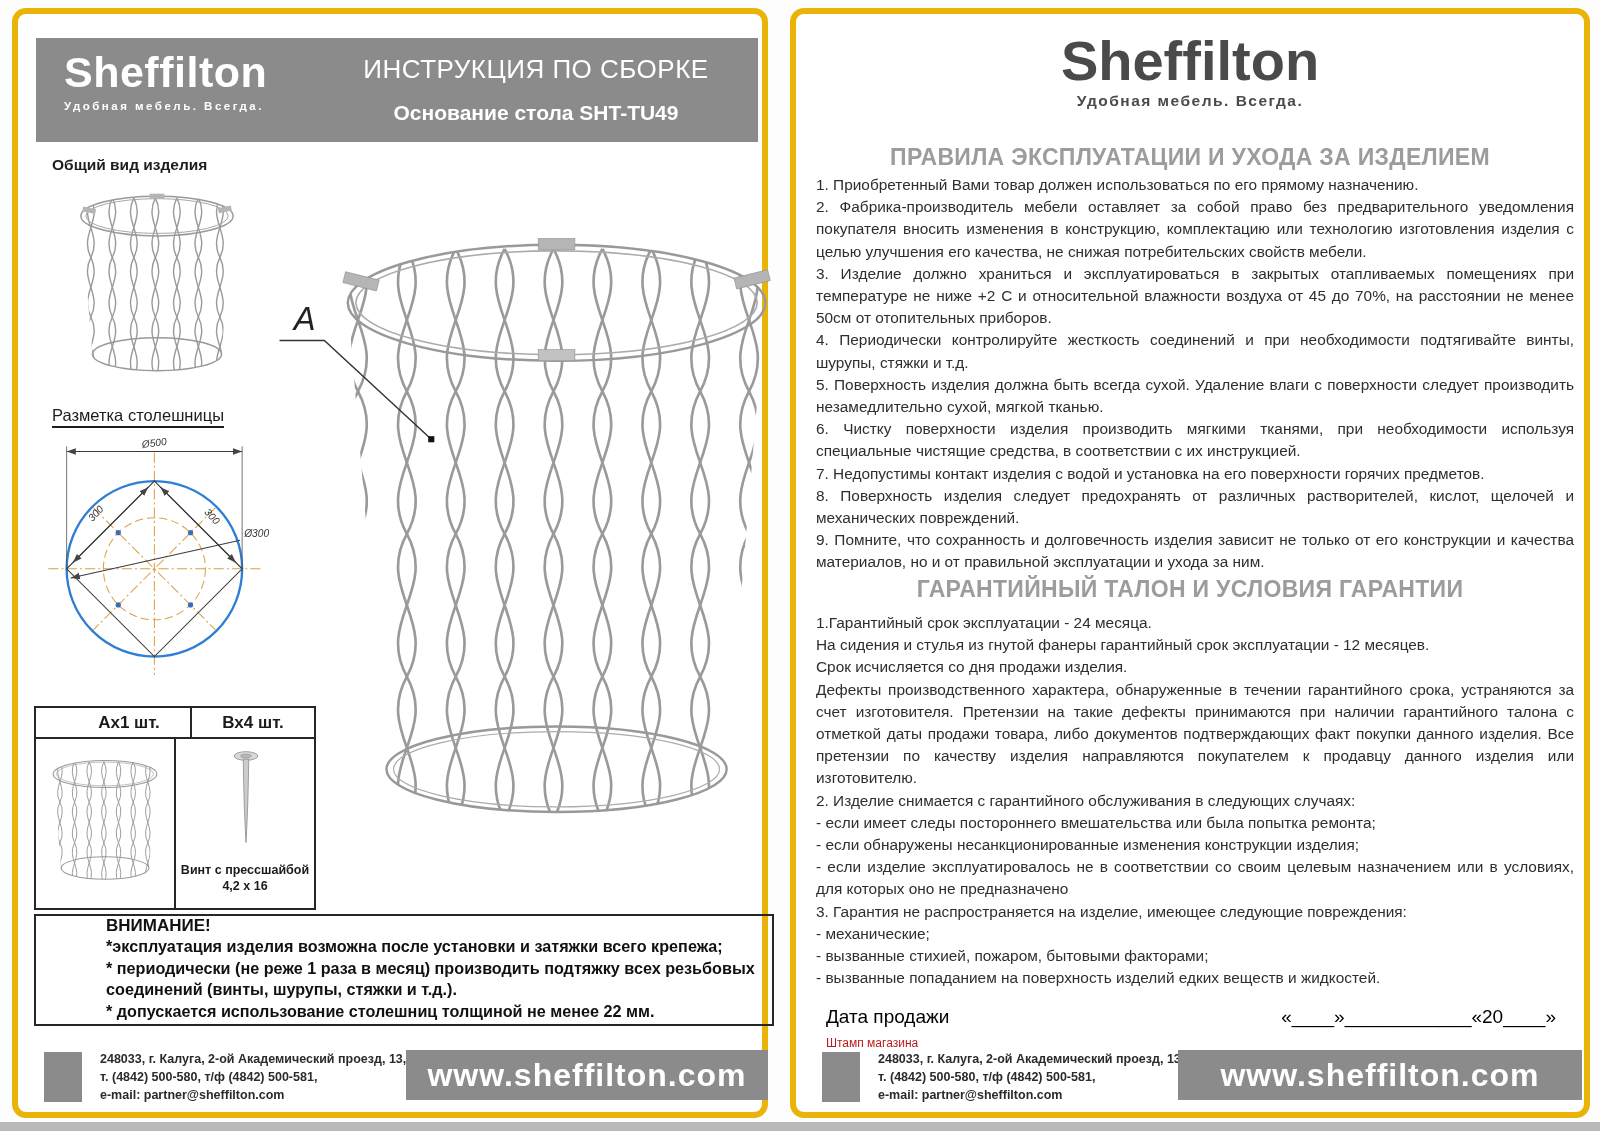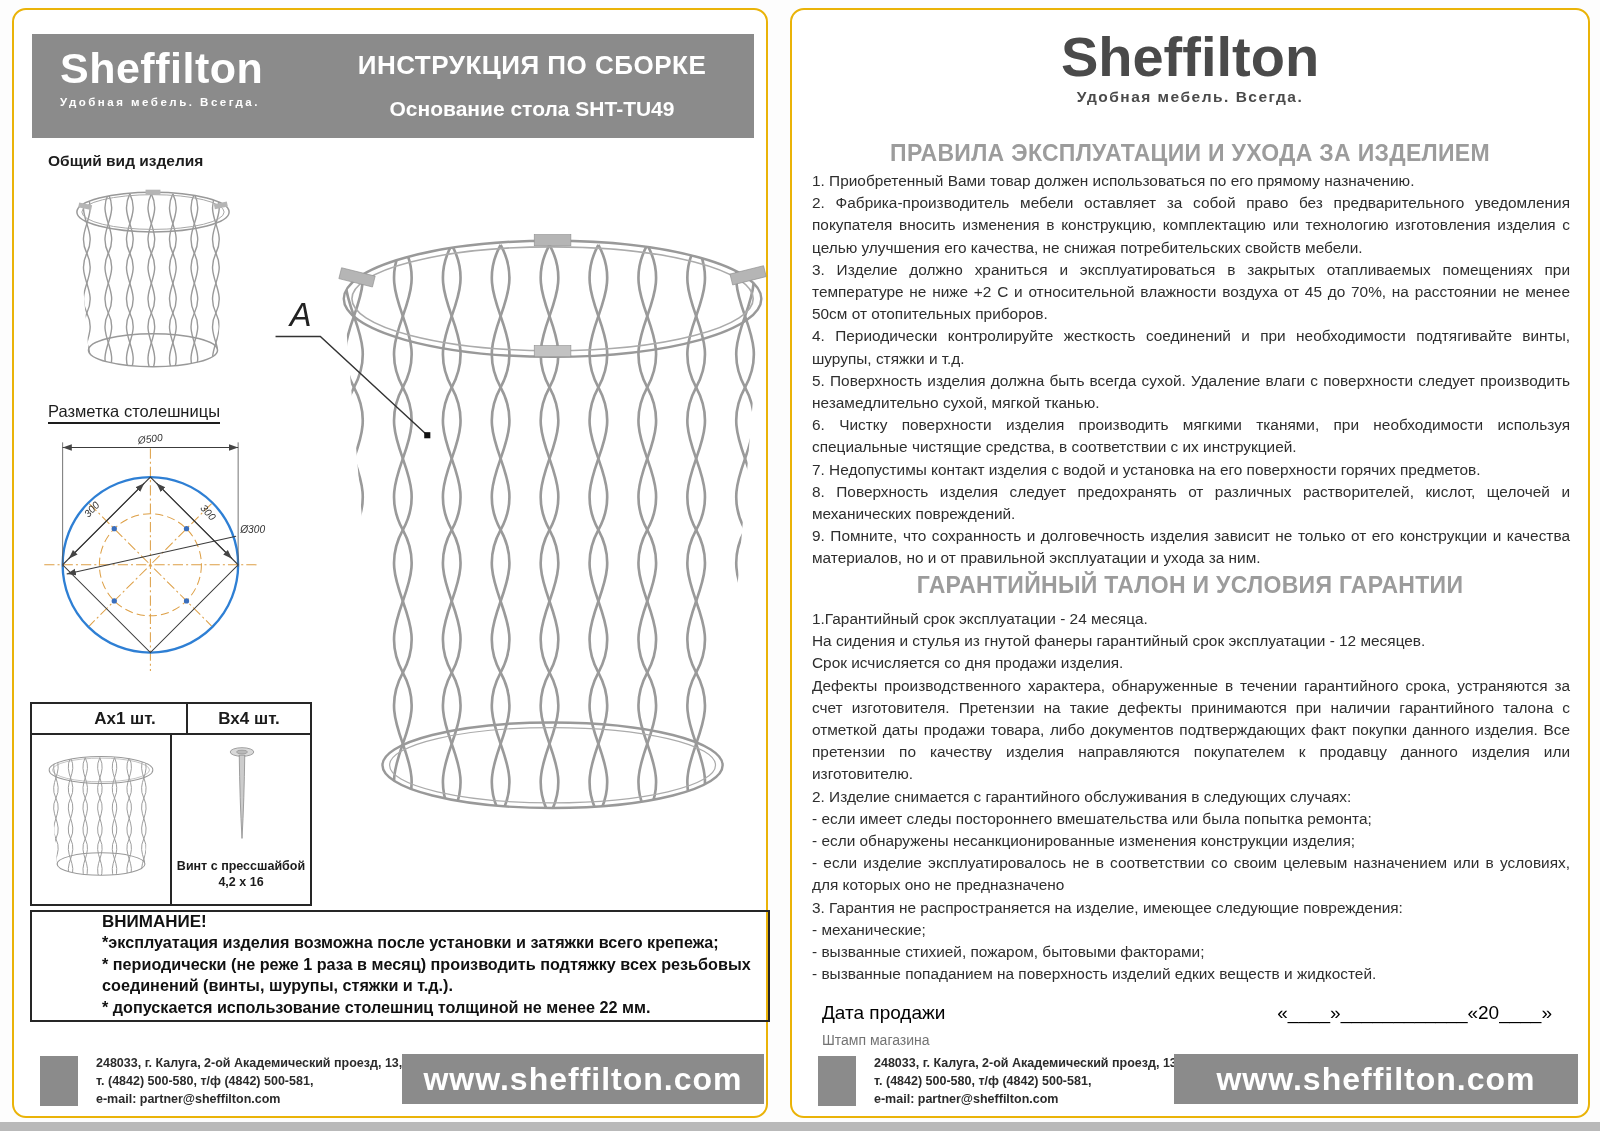--- a/index.html
+++ b/index.html
@@ -1,28 +1,28 @@
 <!DOCTYPE html>
 <html><head>
 <meta charset="utf-8">
 <style>
   * { margin:0; padding:0; box-sizing:border-box; }
   html,body { width:1600px; height:1131px; background:#fdfdfd; font-family:"Liberation Sans", sans-serif; overflow:hidden; position:relative; }
-  .page { position:absolute; top:8px; background:#fff; border:2px solid #eab308; border-radius:14px; }
+  .page { position:absolute; top:8px; background:#fff; border:6px solid #eab308; border-radius:14px; }
   #page-left  { left:12px;  width:756px; height:1110px; }
   #page-right { left:790px; width:800px; height:1110px; }
   .bottom-strip { position:absolute; left:0; top:1122px; width:1600px; height:9px; background:#b9b9b9; }
 
   
   .hdr-bar { position:absolute; left:18px; top:24px; width:722px; height:104px; background:#8b8b8b; }
   .hdr-logo { position:absolute; left:28px; top:10px; color:#fff; }
   .hdr-brand { font-size:43px; font-weight:bold; letter-spacing:0.5px; line-height:48px; }
   .hdr-tagline { font-size:11.5px; font-weight:bold; letter-spacing:2.5px; margin-top:4px; }
   .hdr-titles { position:absolute; left:290px; top:0; width:420px; height:104px; text-align:center; color:#fff; }
-  .hdr-t1 { font-size:26px; font-weight:bold; margin-top:16px; letter-spacing:0.5px; }
+  .hdr-t1 { font-size:26px; font-weight:normal; margin-top:16px; letter-spacing:0.5px; }
   .hdr-t2 { font-size:21px; font-weight:bold; margin-top:16px; }
 
   .sec-label { position:absolute; left:34px; top:142px; font-size:15.5px; font-weight:bold; color:#1d1d1d; }
   .ov-svg { position:absolute; left:48px; top:170px; }
 
   .razm-label { position:absolute; left:34px; top:392px; font-size:16.5px; font-weight:normal; color:#1d1d1d; border-bottom:2px solid #1d1d1d; padding-bottom:1px; }
   .razm-svg { position:absolute; left:22px; top:414px; }
 
   .main-draw { position:absolute; left:252px; top:192px; }
 
@@ -52,21 +52,21 @@
   .r-logo { position:absolute; left:0; top:18px; width:100%; text-align:center; color:#4a4a4a; }
   .r-brand { font-size:56px; font-weight:bold; line-height:58px; }
   .r-tagline { font-size:15.5px; font-weight:bold; letter-spacing:1.5px; margin-top:2px; }
   .gray-heading { position:absolute; left:0; width:100%; text-align:center; font-size:23px; font-weight:bold; color:#9c9c9c; letter-spacing:0.3px; }
   #rules-title { top:130px; }
   #warranty-title { top:562px; }
   .textblock { position:absolute; left:20px; width:758px; font-size:15.4px; color:#2e2e2e; line-height:22.2px; text-align:justify; }
   #rules-block { top:160px; }
   #warranty-block { top:598px; }
   .sale-row { position:absolute; left:30px; top:992px; width:730px; display:flex; justify-content:space-between; font-size:19px; color:#000000; }
-  .stamp-row { position:absolute; left:30px; top:1022px; font-size:14px; color:#737373; }
+  .stamp-row { position:absolute; left:30px; top:1022px; font-size:12px; color:#b91c1c; }
 </style>
 </head>
 <body>
 
 <div class="page" id="page-left">
 
   <div class="hdr-bar">
     <div class="hdr-logo">
       <div class="hdr-brand">Sheffilton</div>
       <div class="hdr-tagline">Удобная мебель. Всегда.</div>

